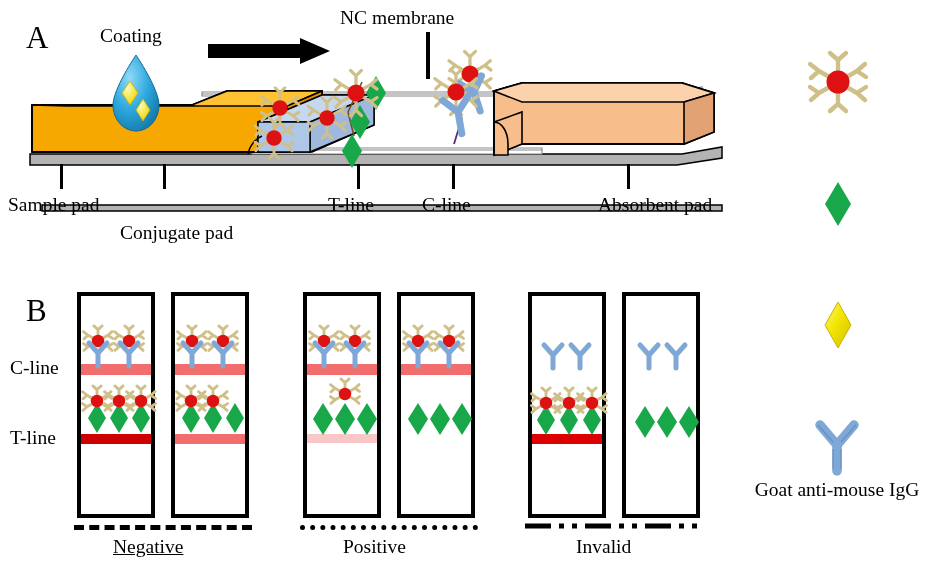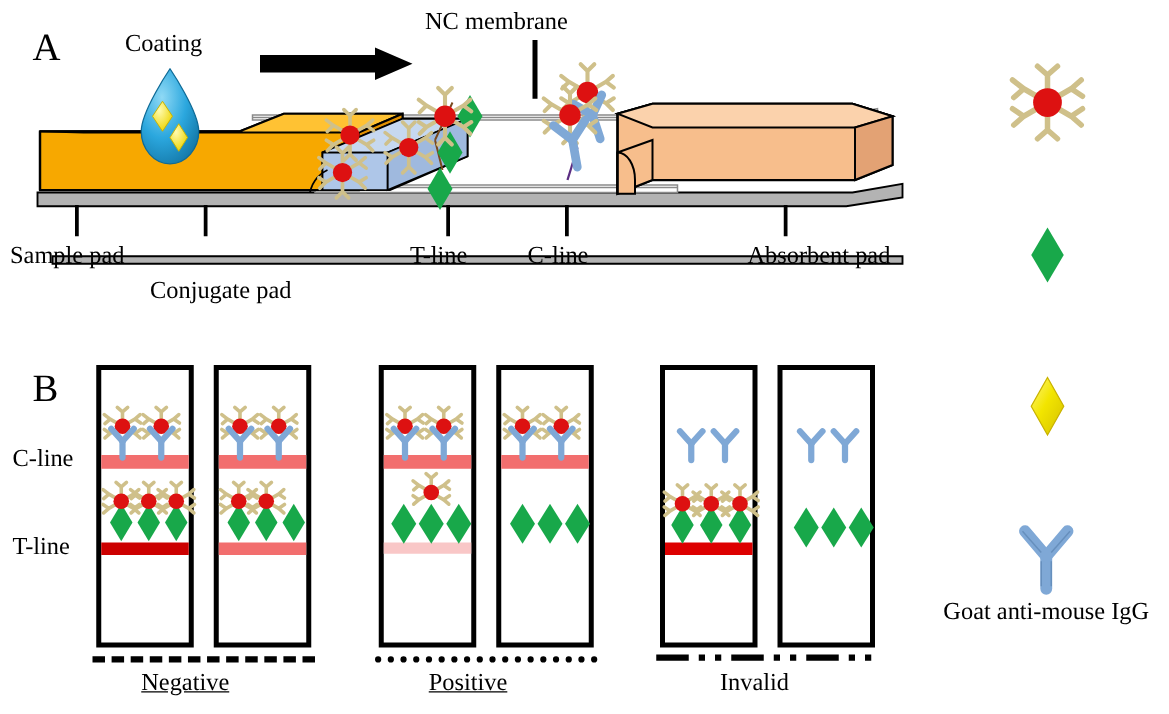--- a/index.html
+++ b/index.html
@@ -599,16 +599,16 @@
     </svg>
   </div>
 
   <div class="dashrule" style="left:74px;top:525px;width:178px;border-top-style:dashed;"></div>
   <div class="dashrule" style="left:300px;top:525px;width:178px;border-top-style:dotted;"></div>
   <svg class="abs" style="left:525px;top:522px;" width="180" height="8">
     <line x1="0" y1="4" x2="180" y2="4" stroke="#000" stroke-width="5" stroke-dasharray="26,8,5,8,5,8"></line>
   </svg>
 
   <div class="abs txt lbl-b" style="left:113px;top:537px;text-decoration:underline;">Negative</div>
-  <div class="abs txt lbl-b" style="left:343px;top:537px;text-decoration:underline;">Positive</div>
+  <div class="abs txt lbl-b" style="left:343px;top:537px;">Positive</div>
   <div class="abs txt lbl-b" style="left:576px;top:537px;">Invalid</div>
 
 </div>
 
 </body></html>

